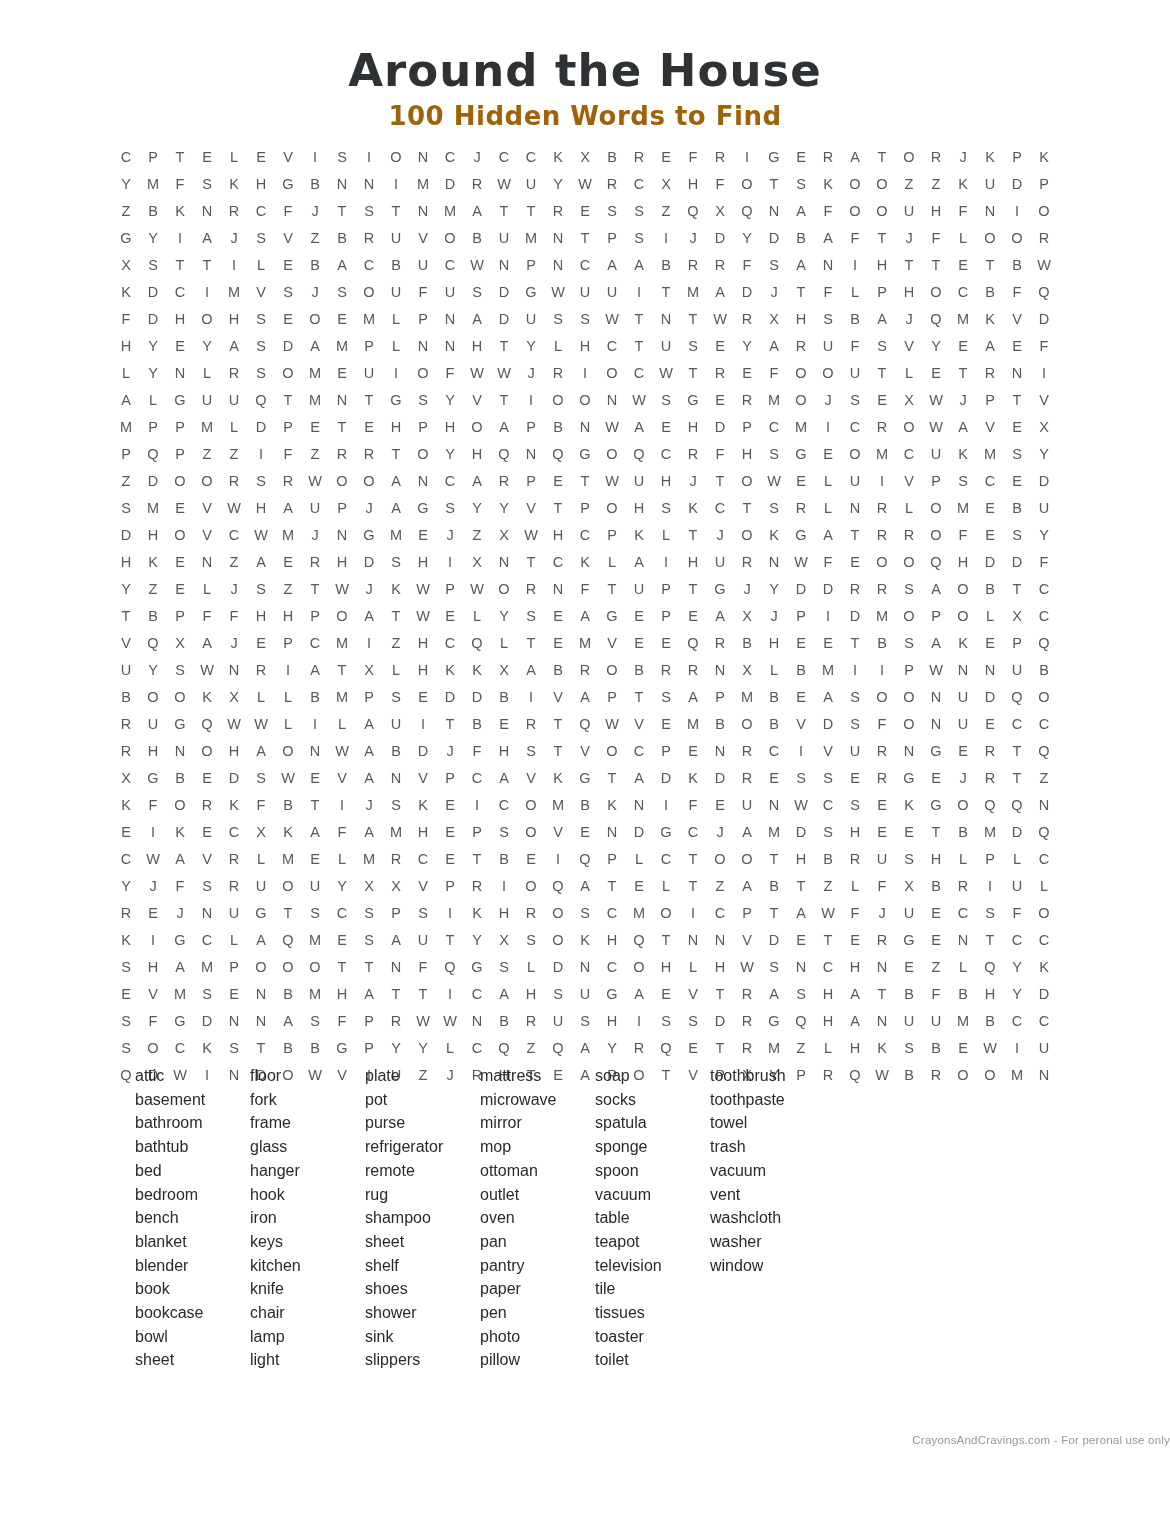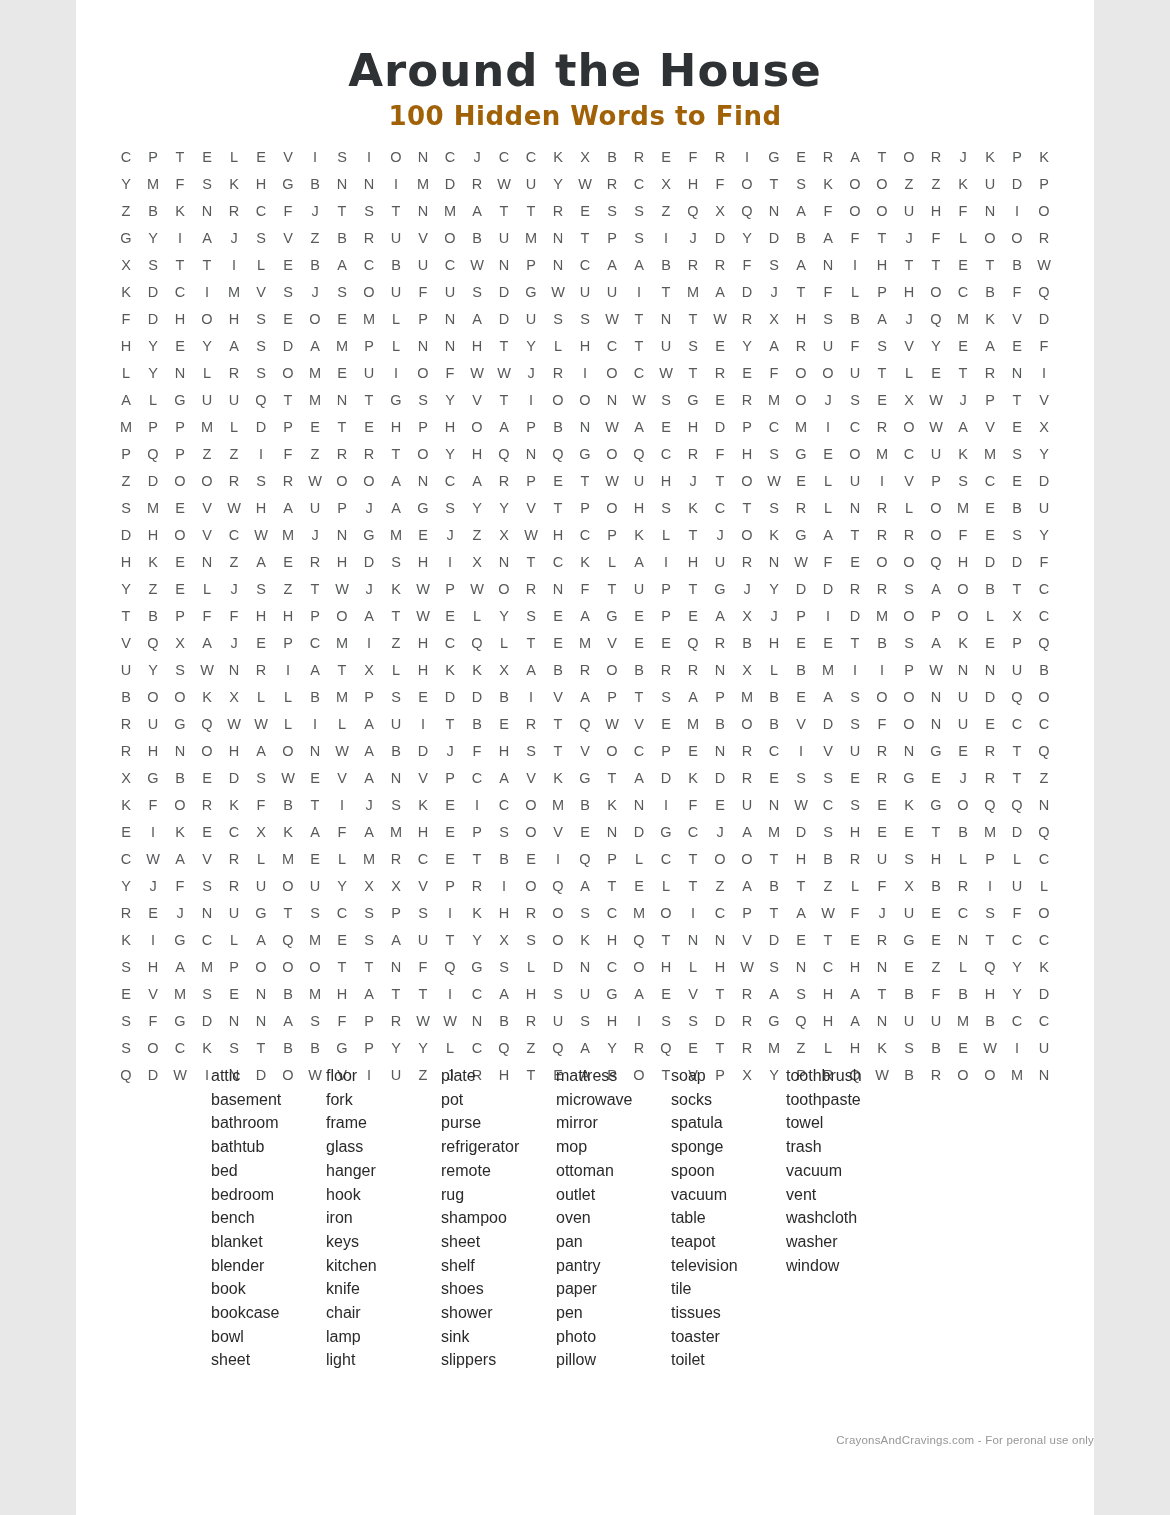--- a/index.html
+++ b/index.html
@@ -1,18 +1,18 @@
 <!DOCTYPE html>
 <html><head>
 <meta charset="utf-8">
 <style>
   html, body { margin: 0; padding: 0; background: #e8e8e8; }
   .page {
     position: relative;
-    width: 1018px;
+    width: 1170px;
     height: 1515px;
     margin: 0 auto;
     background: #ffffff;
     font-family: "Liberation Sans", sans-serif;
     overflow: hidden;
   }
   .title {
     position: absolute;
     top: 44px;
     left: 0;

